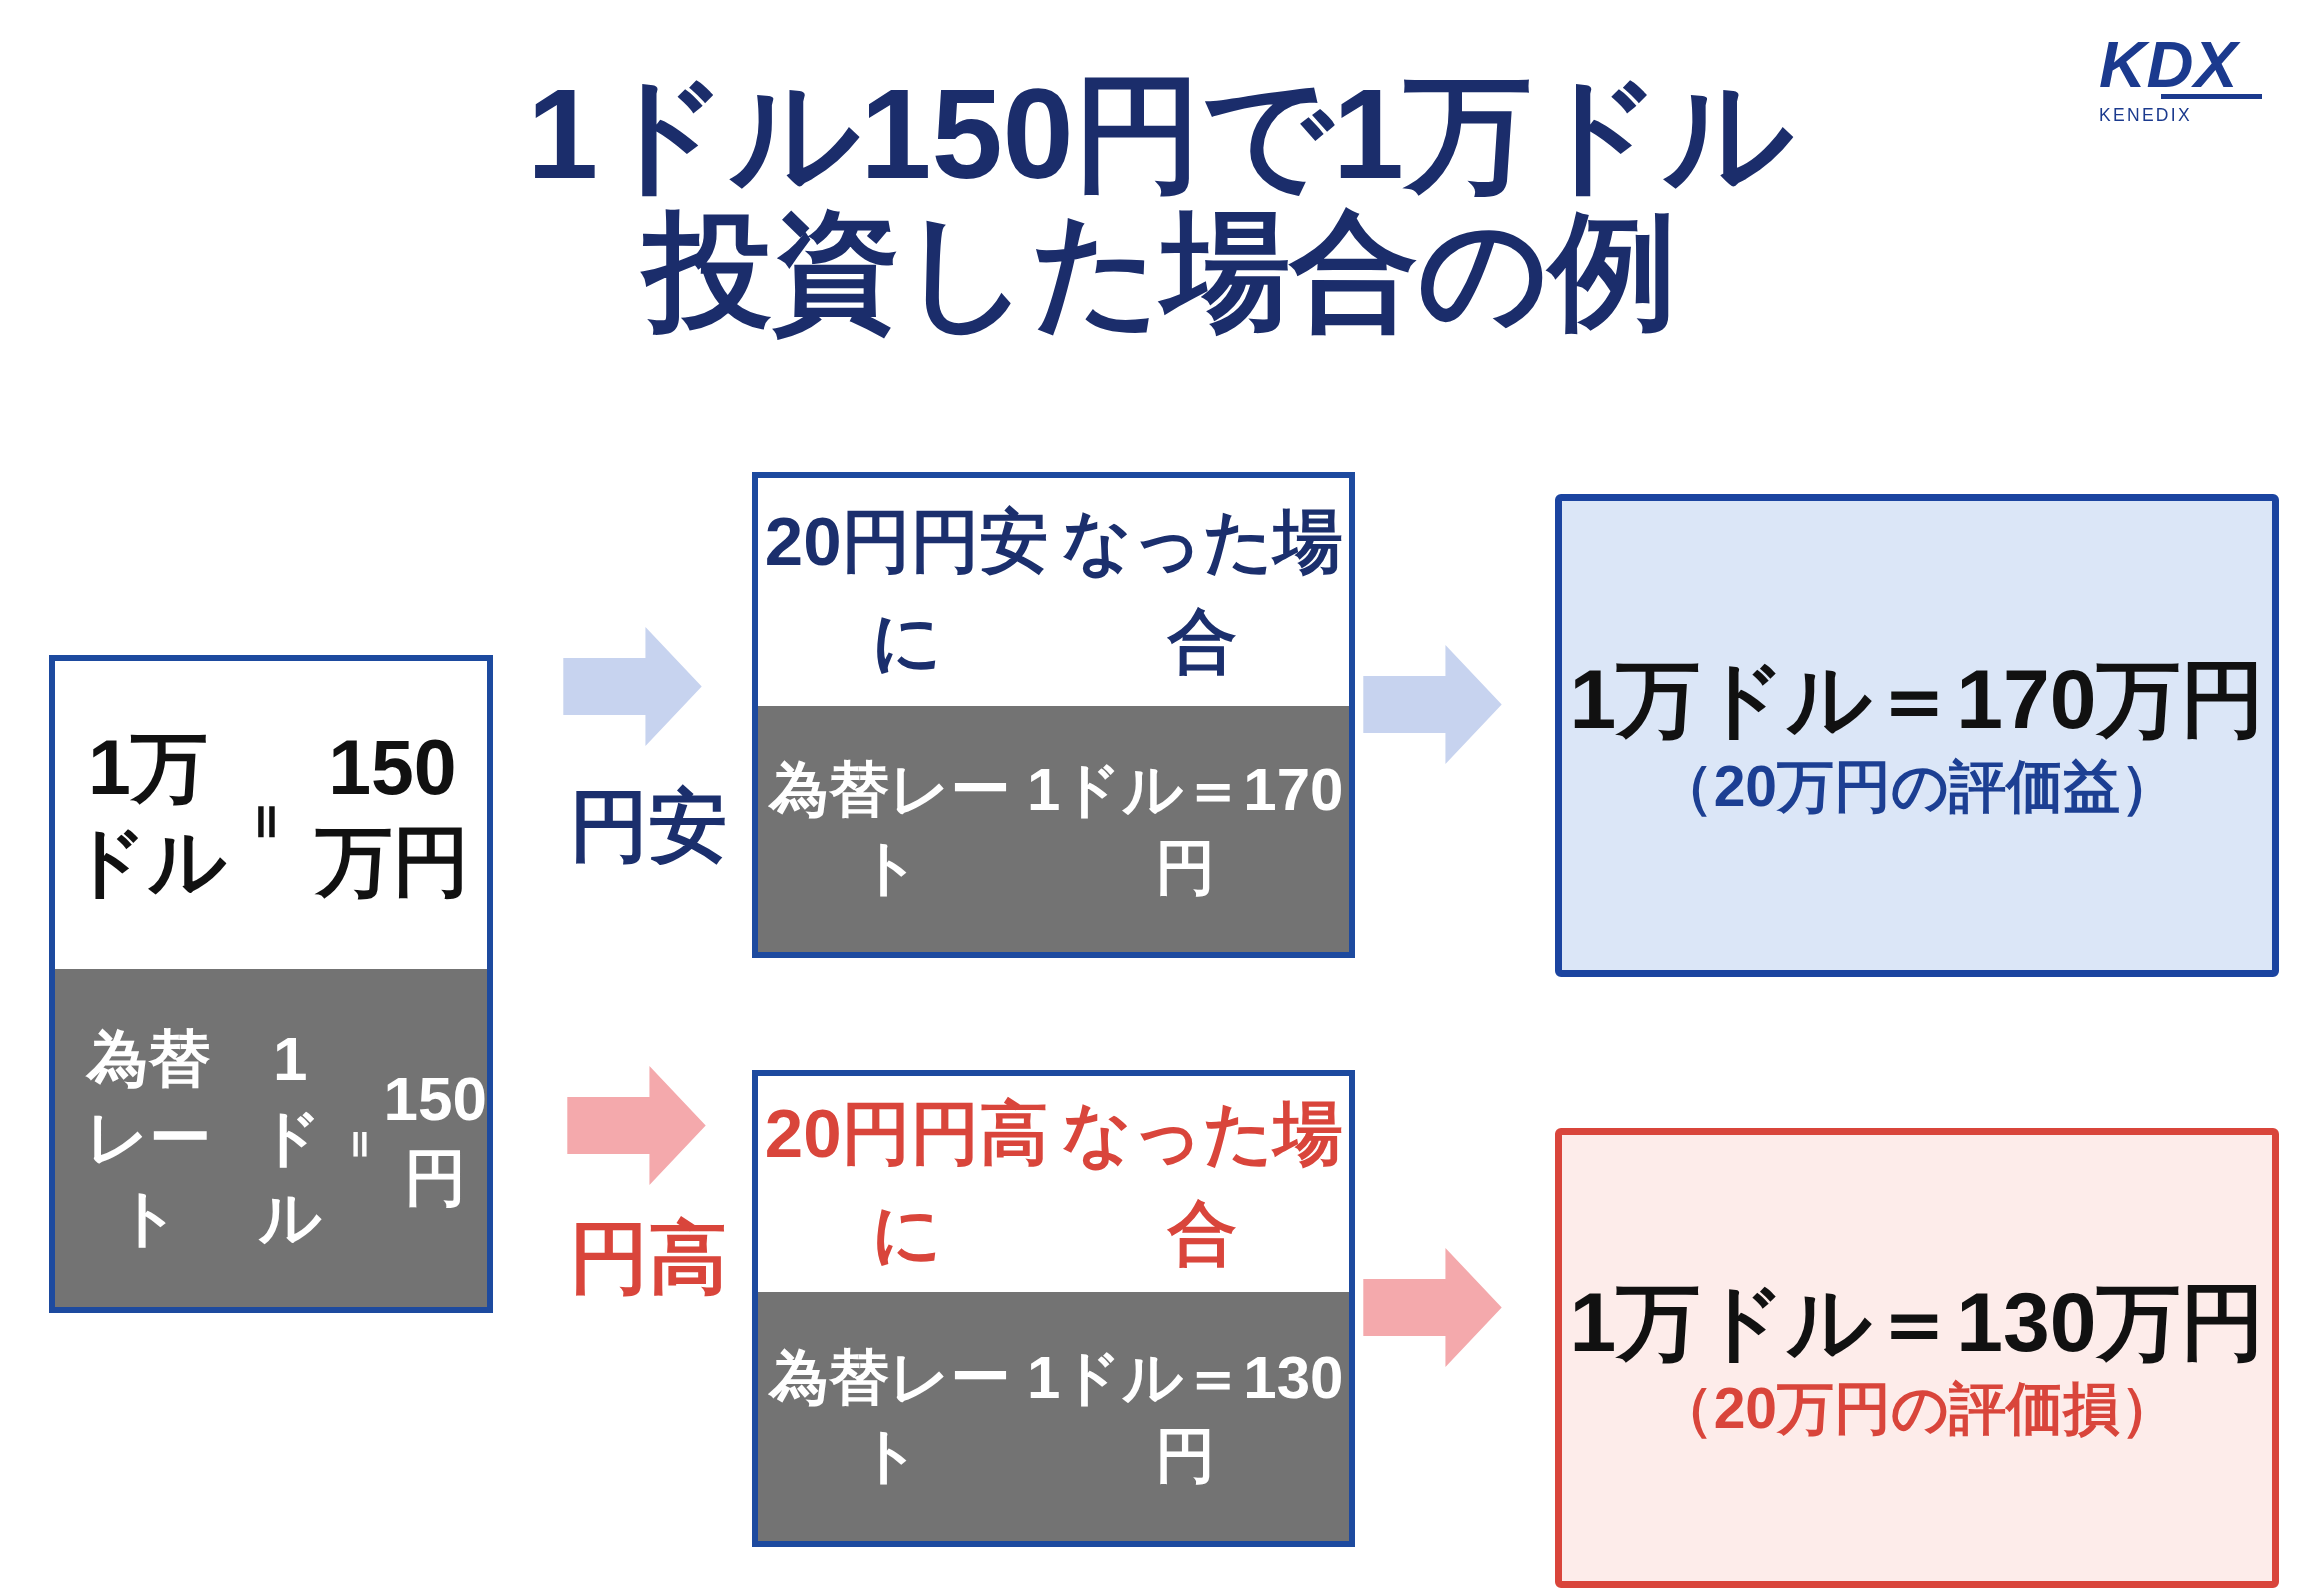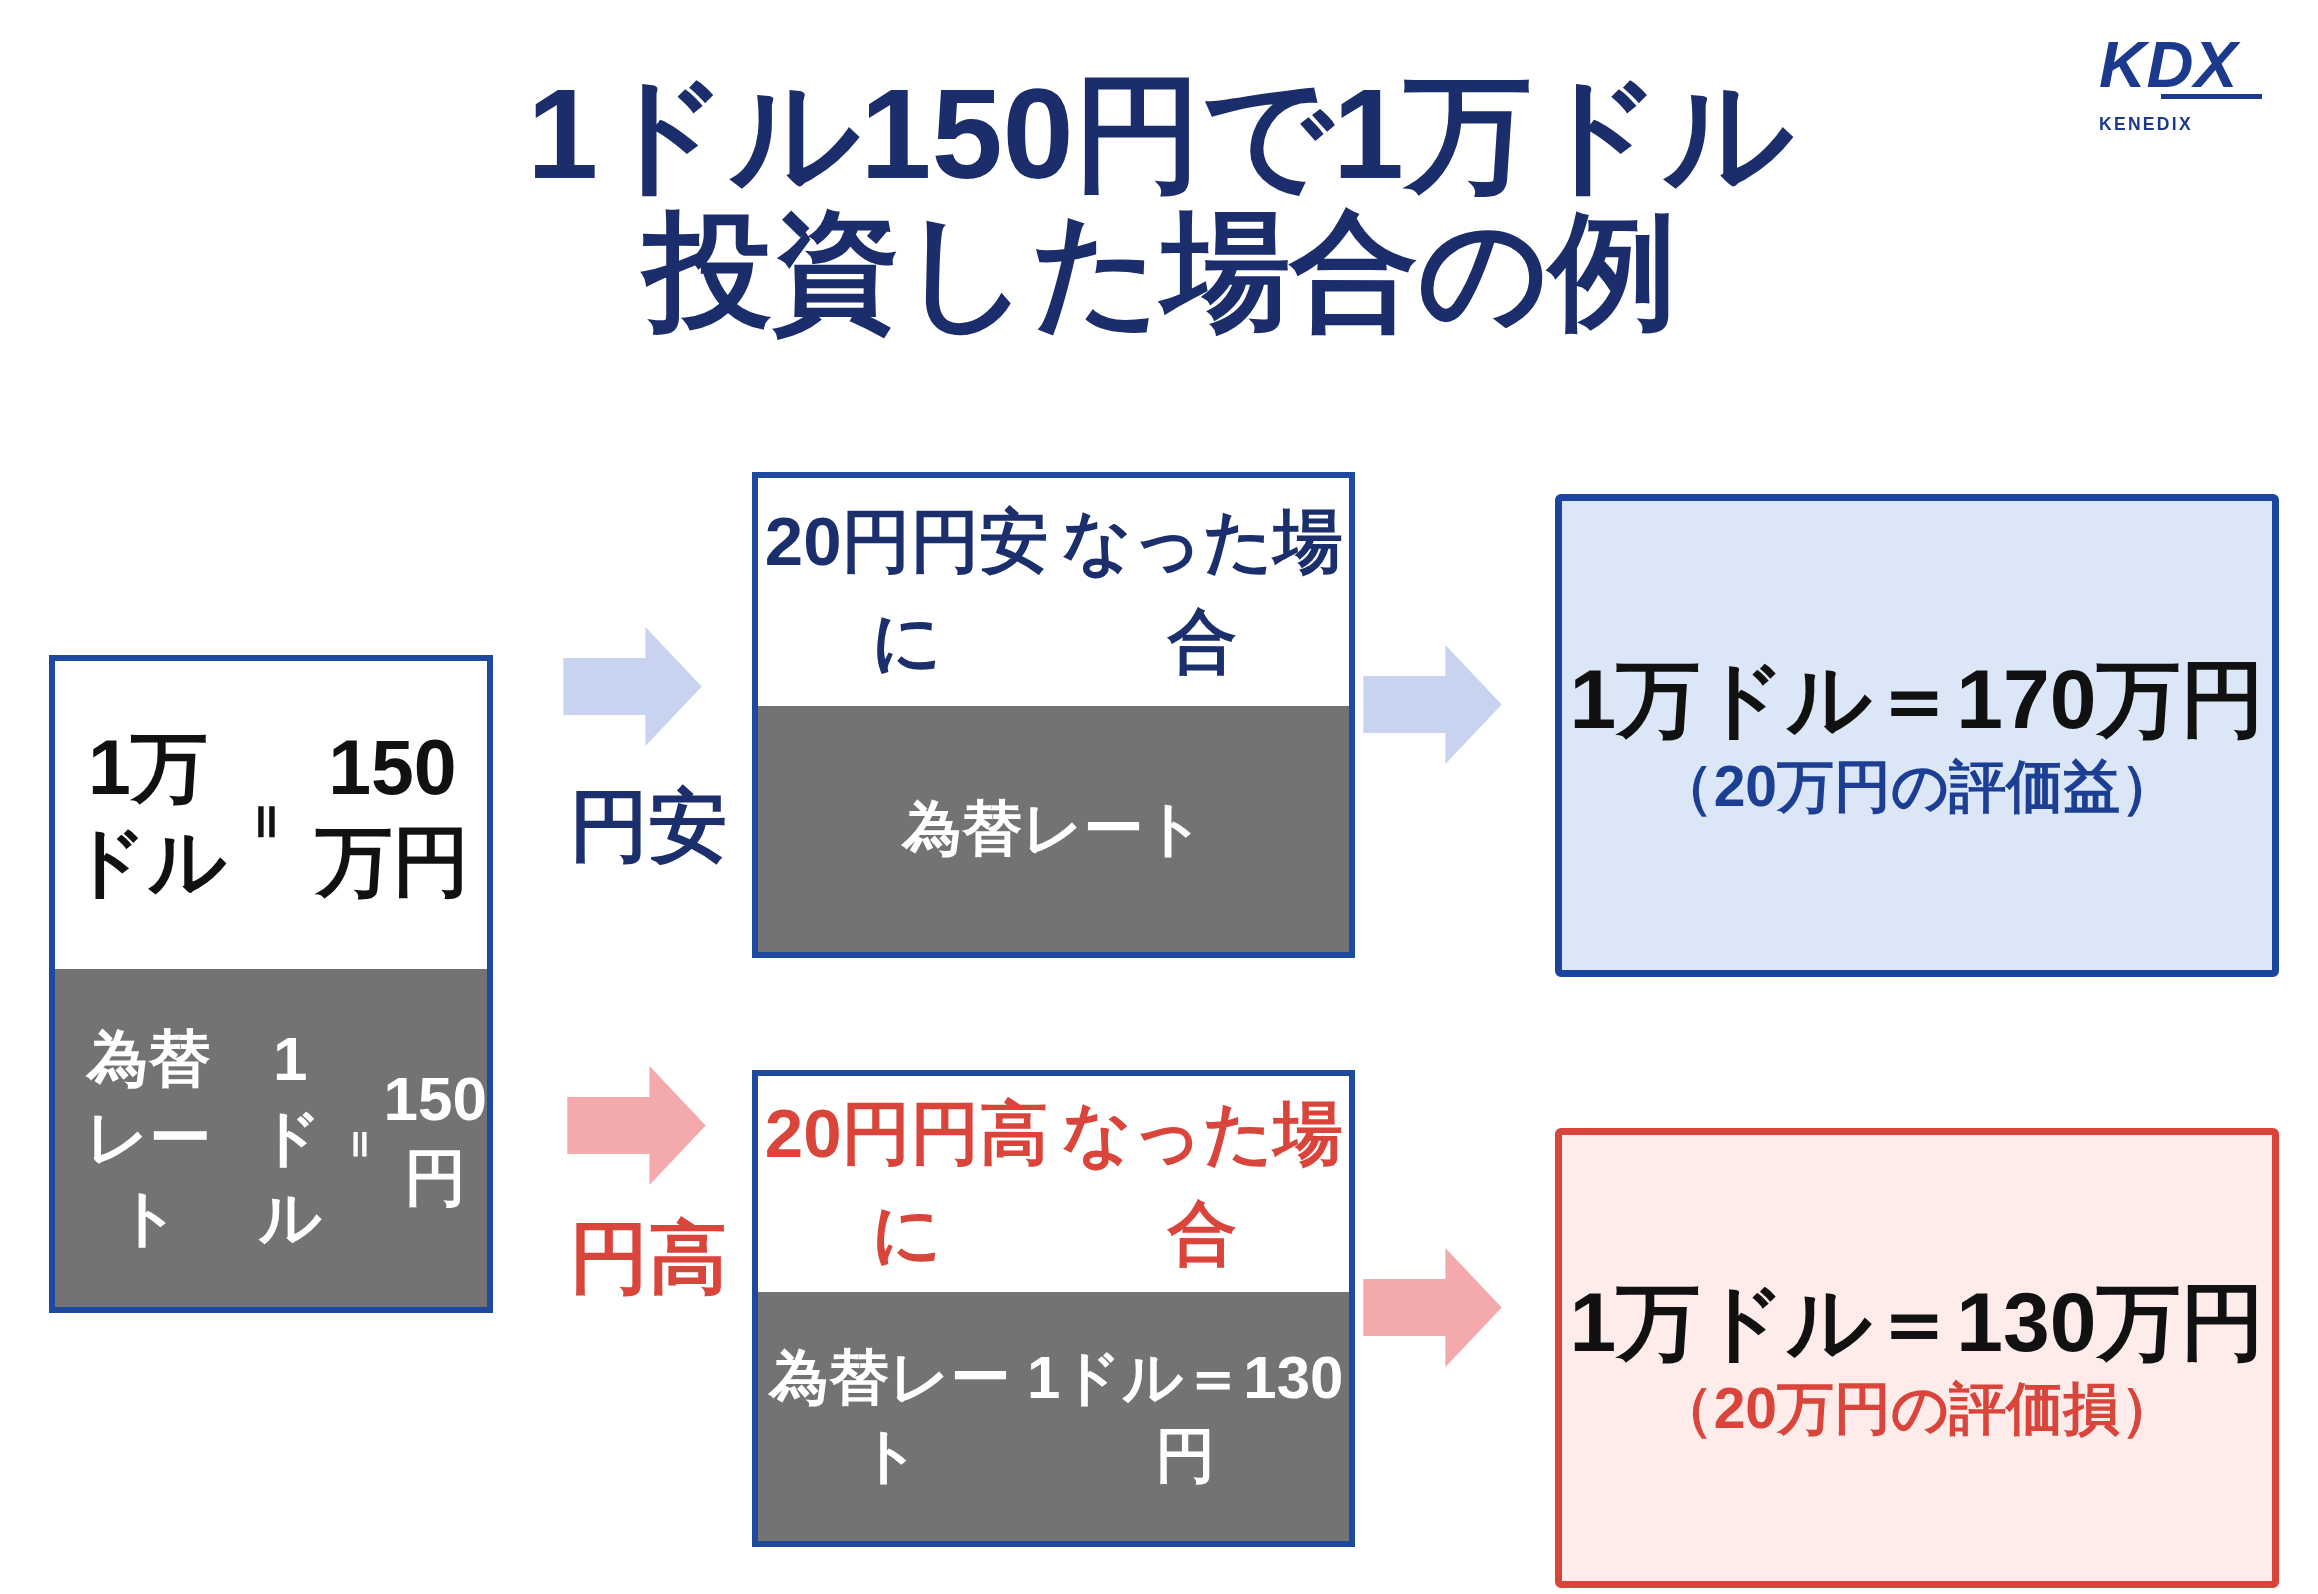--- a/index.html
+++ b/index.html
@@ -7,21 +7,21 @@
     width:2319px;height:1594px;position:relative;overflow:hidden;
     font-family:"Liberation Sans","DejaVu Sans",sans-serif;
   }
   .abs{position:absolute;}
   .row{display:contents;}
 
   
   .logo{left:2099px;top:38px;width:163px;text-align:left;color:#1b3a8e;}
   .logo-kdx{font-size:65px;font-weight:900;font-style:italic;line-height:0.82;letter-spacing:0.6px;}
   .logo-underline{height:5.2px;width:101px;background:#1b3a8e;margin:2.6px 0 0 auto;}
-  .logo-sub{font-size:17.5px;font-weight:700;letter-spacing:2.3px;margin-top:15px;}
+  .logo-sub{font-size:17.5px;font-weight:400;letter-spacing:2.3px;margin-top:6px;}
 
   
   .title{
     left:311px;top:66px;width:1699px;text-align:center;
     color:#1b2d6b;font-size:128px;font-weight:800;line-height:1.07;
   }
 
   
   .split-box{border:6.5px solid #1d4a9f;background:#ffffff;box-sizing:border-box;display:flex;flex-direction:column;}
   .split-white{display:flex;flex-direction:row;align-items:center;justify-content:center;background:#ffffff;}
@@ -109,20 +109,21 @@
   </svg>
   <div class="abs flow-label flow-label-weak">円安</div>
 
   <div class="abs split-box case-box case-box-weak">
     <div class="split-white">
       <div class="case-heading case-heading-weak">20円円安に</div>
       <div class="case-heading case-heading-weak">なった場合</div>
     </div>
     <div class="split-blue">
       <div class="case-rate">為替レート</div>
+      <div class="case-rate">1ドル＝170円</div>
     </div>
   </div>
 
   <svg class="abs arrow arrow-weak-2" viewBox="0 0 214 184">
     <path d="M0 48 H127 V0 L214 92 L127 184 V136 H0 Z" fill="#c7d3ef"></path>
   </svg>
 
   <div class="abs result-box result-gain">
     <div class="result-amount">1万ドル＝170万円</div>
     <div class="result-note result-note-gain">（20万円の評価益）</div>

